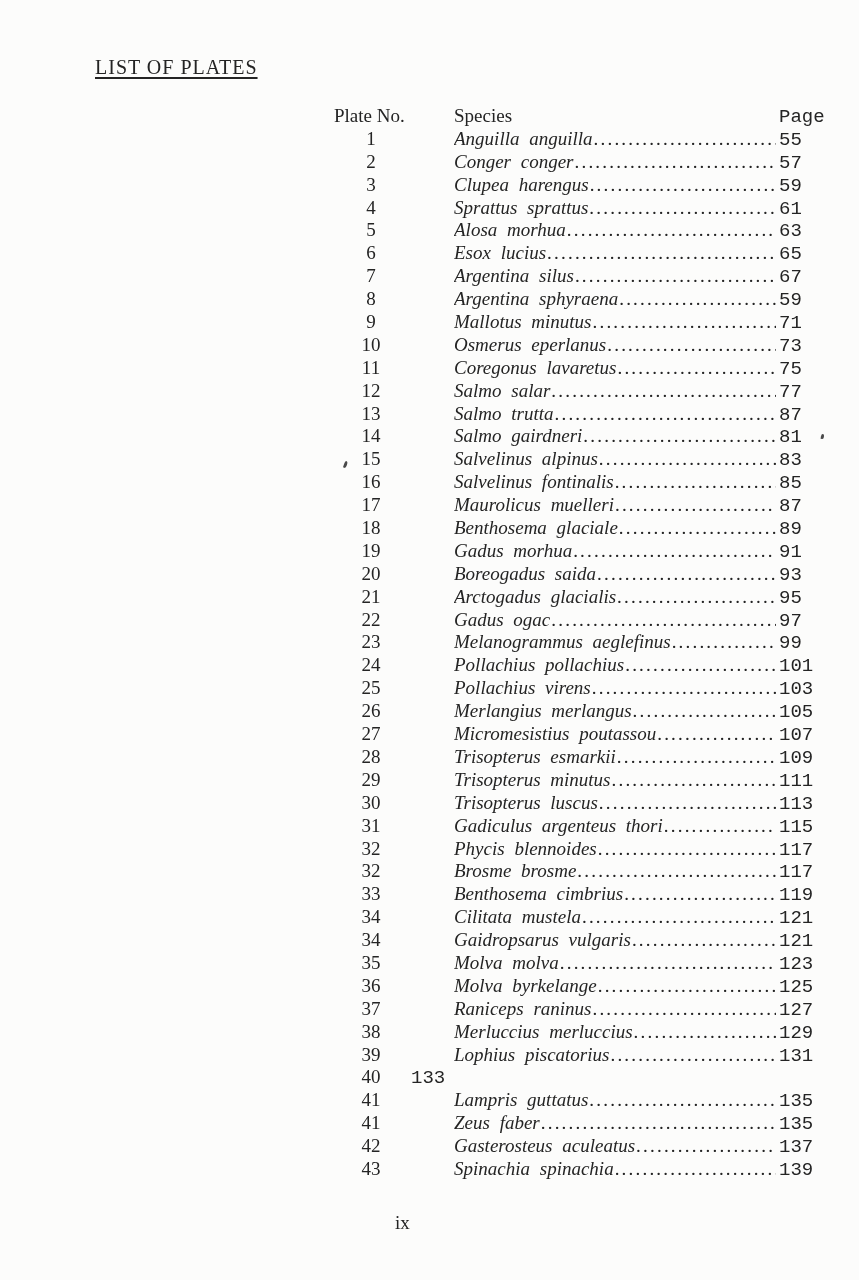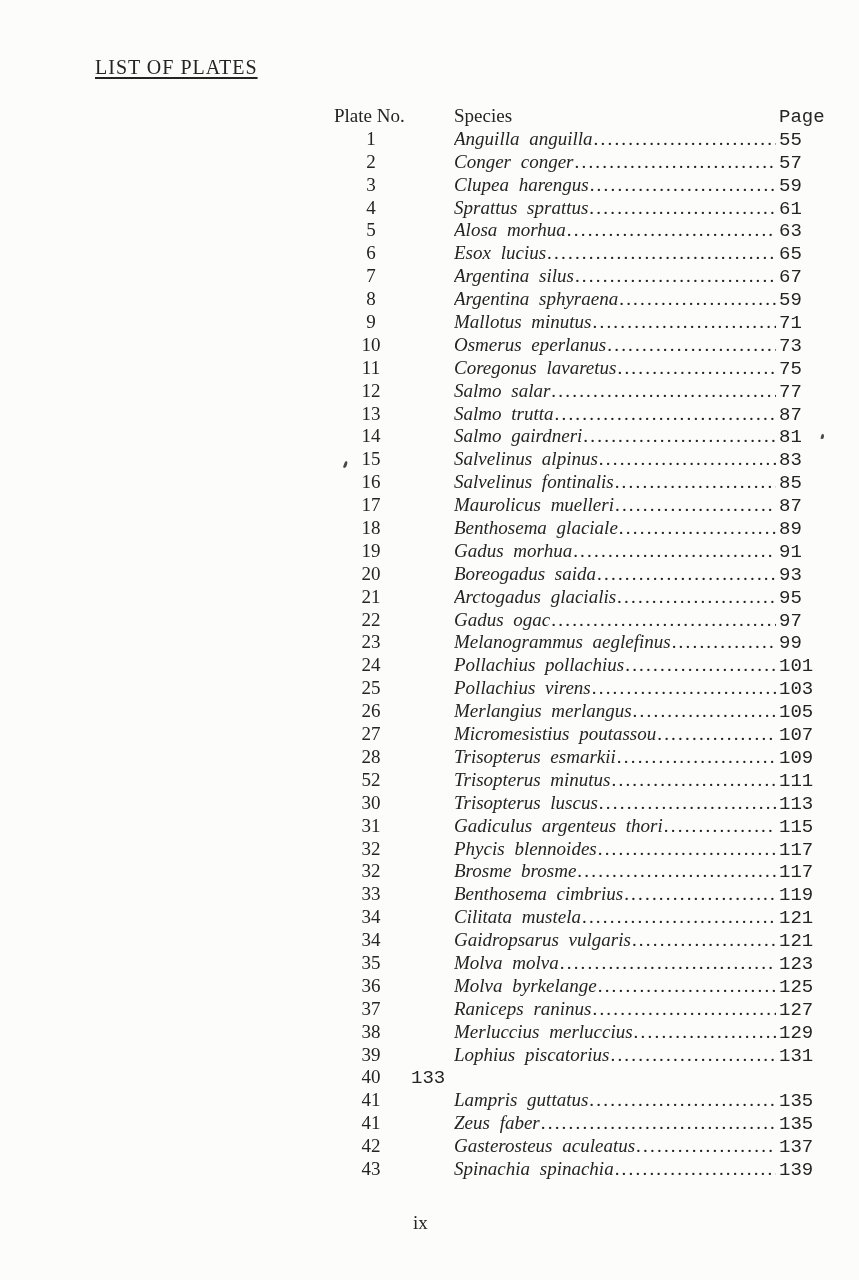--- a/index.html
+++ b/index.html
@@ -56,21 +56,21 @@
     letter-spacing: 2.2px;
     margin-left: 1px;
     min-width: 0;
   }
   .dots::after {
     content: "....................................................................................";
   }
   .c-page { width: 41px; padding-left: 3px; flex: none; font-family: Liberation Mono, monospace; }
   .footer {
     position: absolute;
-    left: 413px;
+    left: 395px;
     top: 1212px;
     font-size: 19px;
   }
   .artifact {
     position: absolute;
     background: #4a4a4a;
     border-radius: 50% 50% 50% 0;
   }
   .artifact.a1 { left: 344px; top: 461px; width: 3px; height: 7px; transform: rotate(18deg); }
   .artifact.a2 { left: 821px; top: 434px; width: 3px; height: 5px; transform: rotate(10deg); }
@@ -309,21 +309,21 @@
         </div>
         <div class="row">
           <span class="c-plate">28</span>
           <span class="c-species">
             <span class="sp-name">Trisopterus esmarkii</span>
             <span class="dots"></span>
           </span>
           <span class="c-page">109</span>
         </div>
         <div class="row">
-          <span class="c-plate">52</span>
+          <span class="c-plate">29</span>
           <span class="c-species">
             <span class="sp-name">Trisopterus minutus</span>
             <span class="dots"></span>
           </span>
           <span class="c-page">111</span>
         </div>
         <div class="row">
           <span class="c-plate">30</span>
           <span class="c-species">
             <span class="sp-name">Trisopterus luscus</span>

